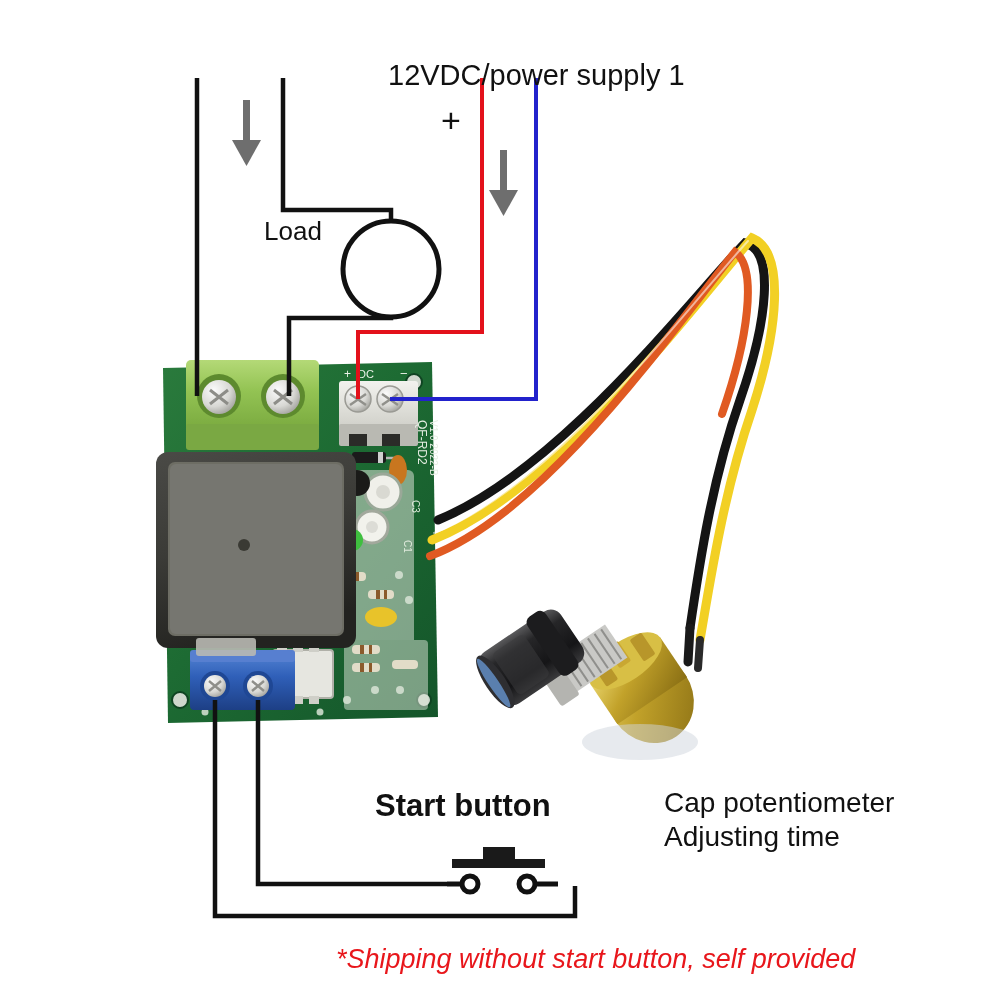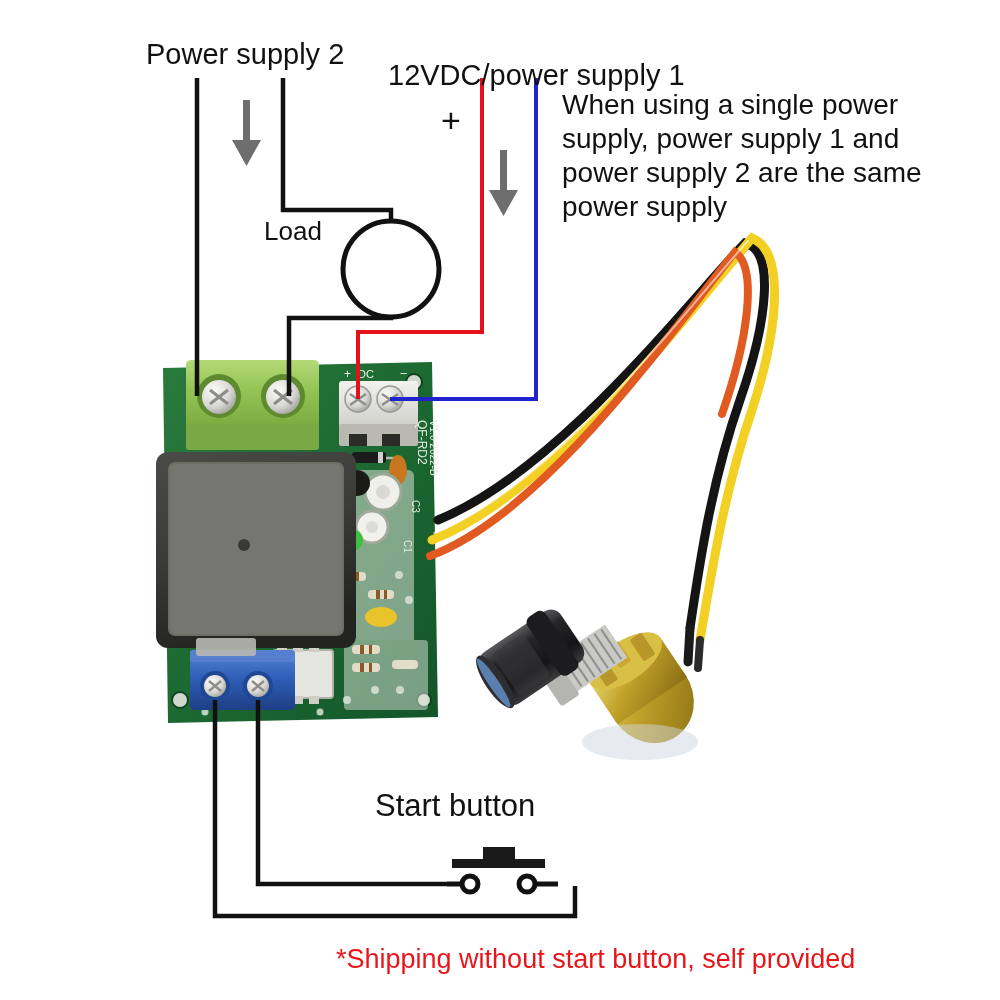--- a/index.html
+++ b/index.html
@@ -4,23 +4,23 @@
 <style>
   html,body{margin:0;padding:0;background:#fff;}
   body{width:1000px;height:1000px;font-family:"Liberation Sans",sans-serif;overflow:hidden;}
   #stage{position:relative;width:1000px;height:1000px;background:#ffffff;}
   .lbl{position:absolute;color:#111;white-space:pre;line-height:1.18;}
   .t-ps2{left:146px;top:37px;font-size:29px;}
   .t-12v{left:388px;top:37px;font-size:29px;margin-top:21px;}
   .t-note{left:562px;top:88px;font-size:28px;line-height:1.22;}
   .t-load{left:264px;top:216px;font-size:26px;}
   .t-plus{left:441px;top:100px;font-size:34px;font-weight:400;}
-  .t-start{left:375px;top:788px;font-size:31px;}
+  .t-start{left:375px;top:788px;font-size:31px;font-weight:bold;}
   .t-cap{left:664px;top:786px;font-size:28px;line-height:1.22;}
-  .t-ship{left:336px;top:944px;font-size:27px;color:#e8161b;}
+  .t-ship{left:336px;top:944px;font-size:27px;color:#e8161b;font-style:italic;}
   svg.layer{position:absolute;left:0;top:0;width:1000px;height:1000px;}
 </style>
 </head>
 <body>
 
 <div id="stage">
 
   <svg class="layer" viewBox="0 0 1000 1000">
     <defs>
       <linearGradient id="gPcb" x1="0" y1="0" x2="1" y2="1">
@@ -275,24 +275,21 @@
           <polygon points="232,140 261,140 246.5,166"></polygon>
         </g>
         <g>
           <rect x="500" y="150" width="7" height="44"></rect>
           <polygon points="489,190 518,190 503.5,216"></polygon>
         </g>
       </g>
     </g>
   </svg>
 
-  <div class="lbl t-ps2">Power supply 2</div>
   <div class="lbl t-12v">12VDC/power supply 1</div>
-  <div class="lbl t-note">When using a single power
-supply, power supply 1 and
-power supply 2 are the same
-power supply</div>
   <div class="lbl t-load">Load</div>
   <div class="lbl t-plus">+</div>
   <div class="lbl t-start">Start button</div>
+  <div class="lbl t-cap">Cap potentiometer
+Adjusting time</div>
   <div class="lbl t-ship">*Shipping without start button, self provided</div>
 
 </div>
 
 </body></html>

